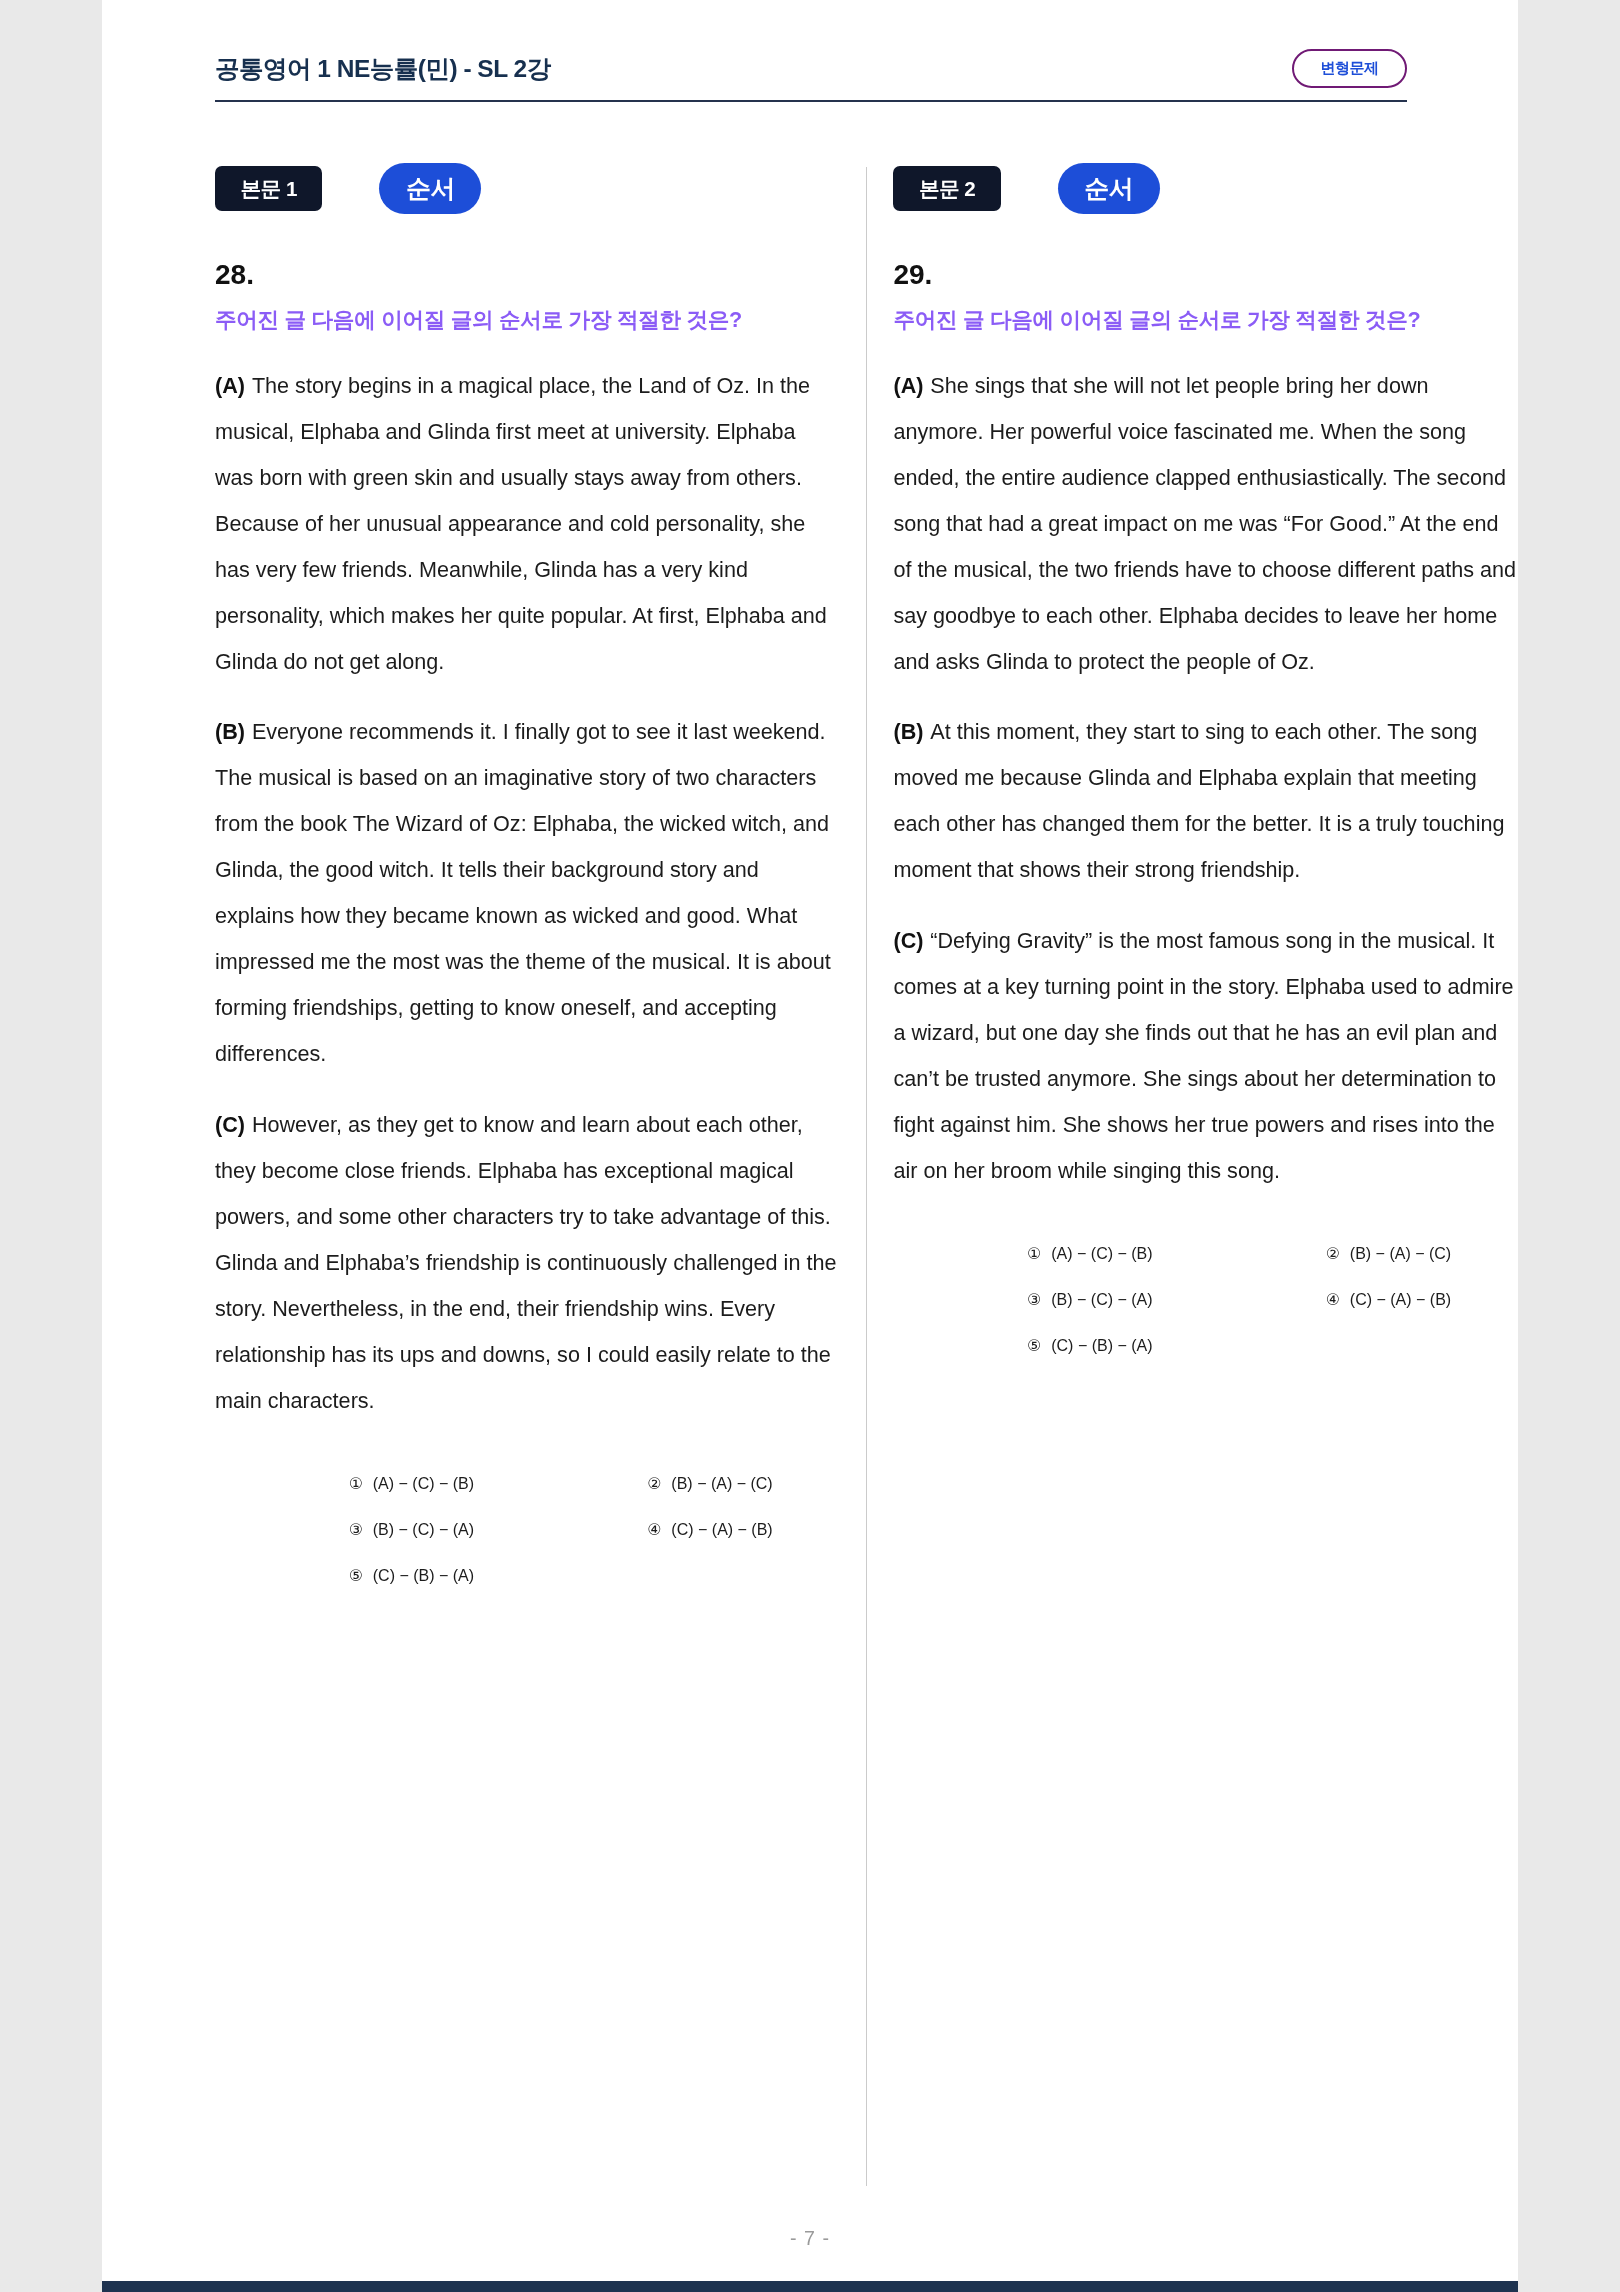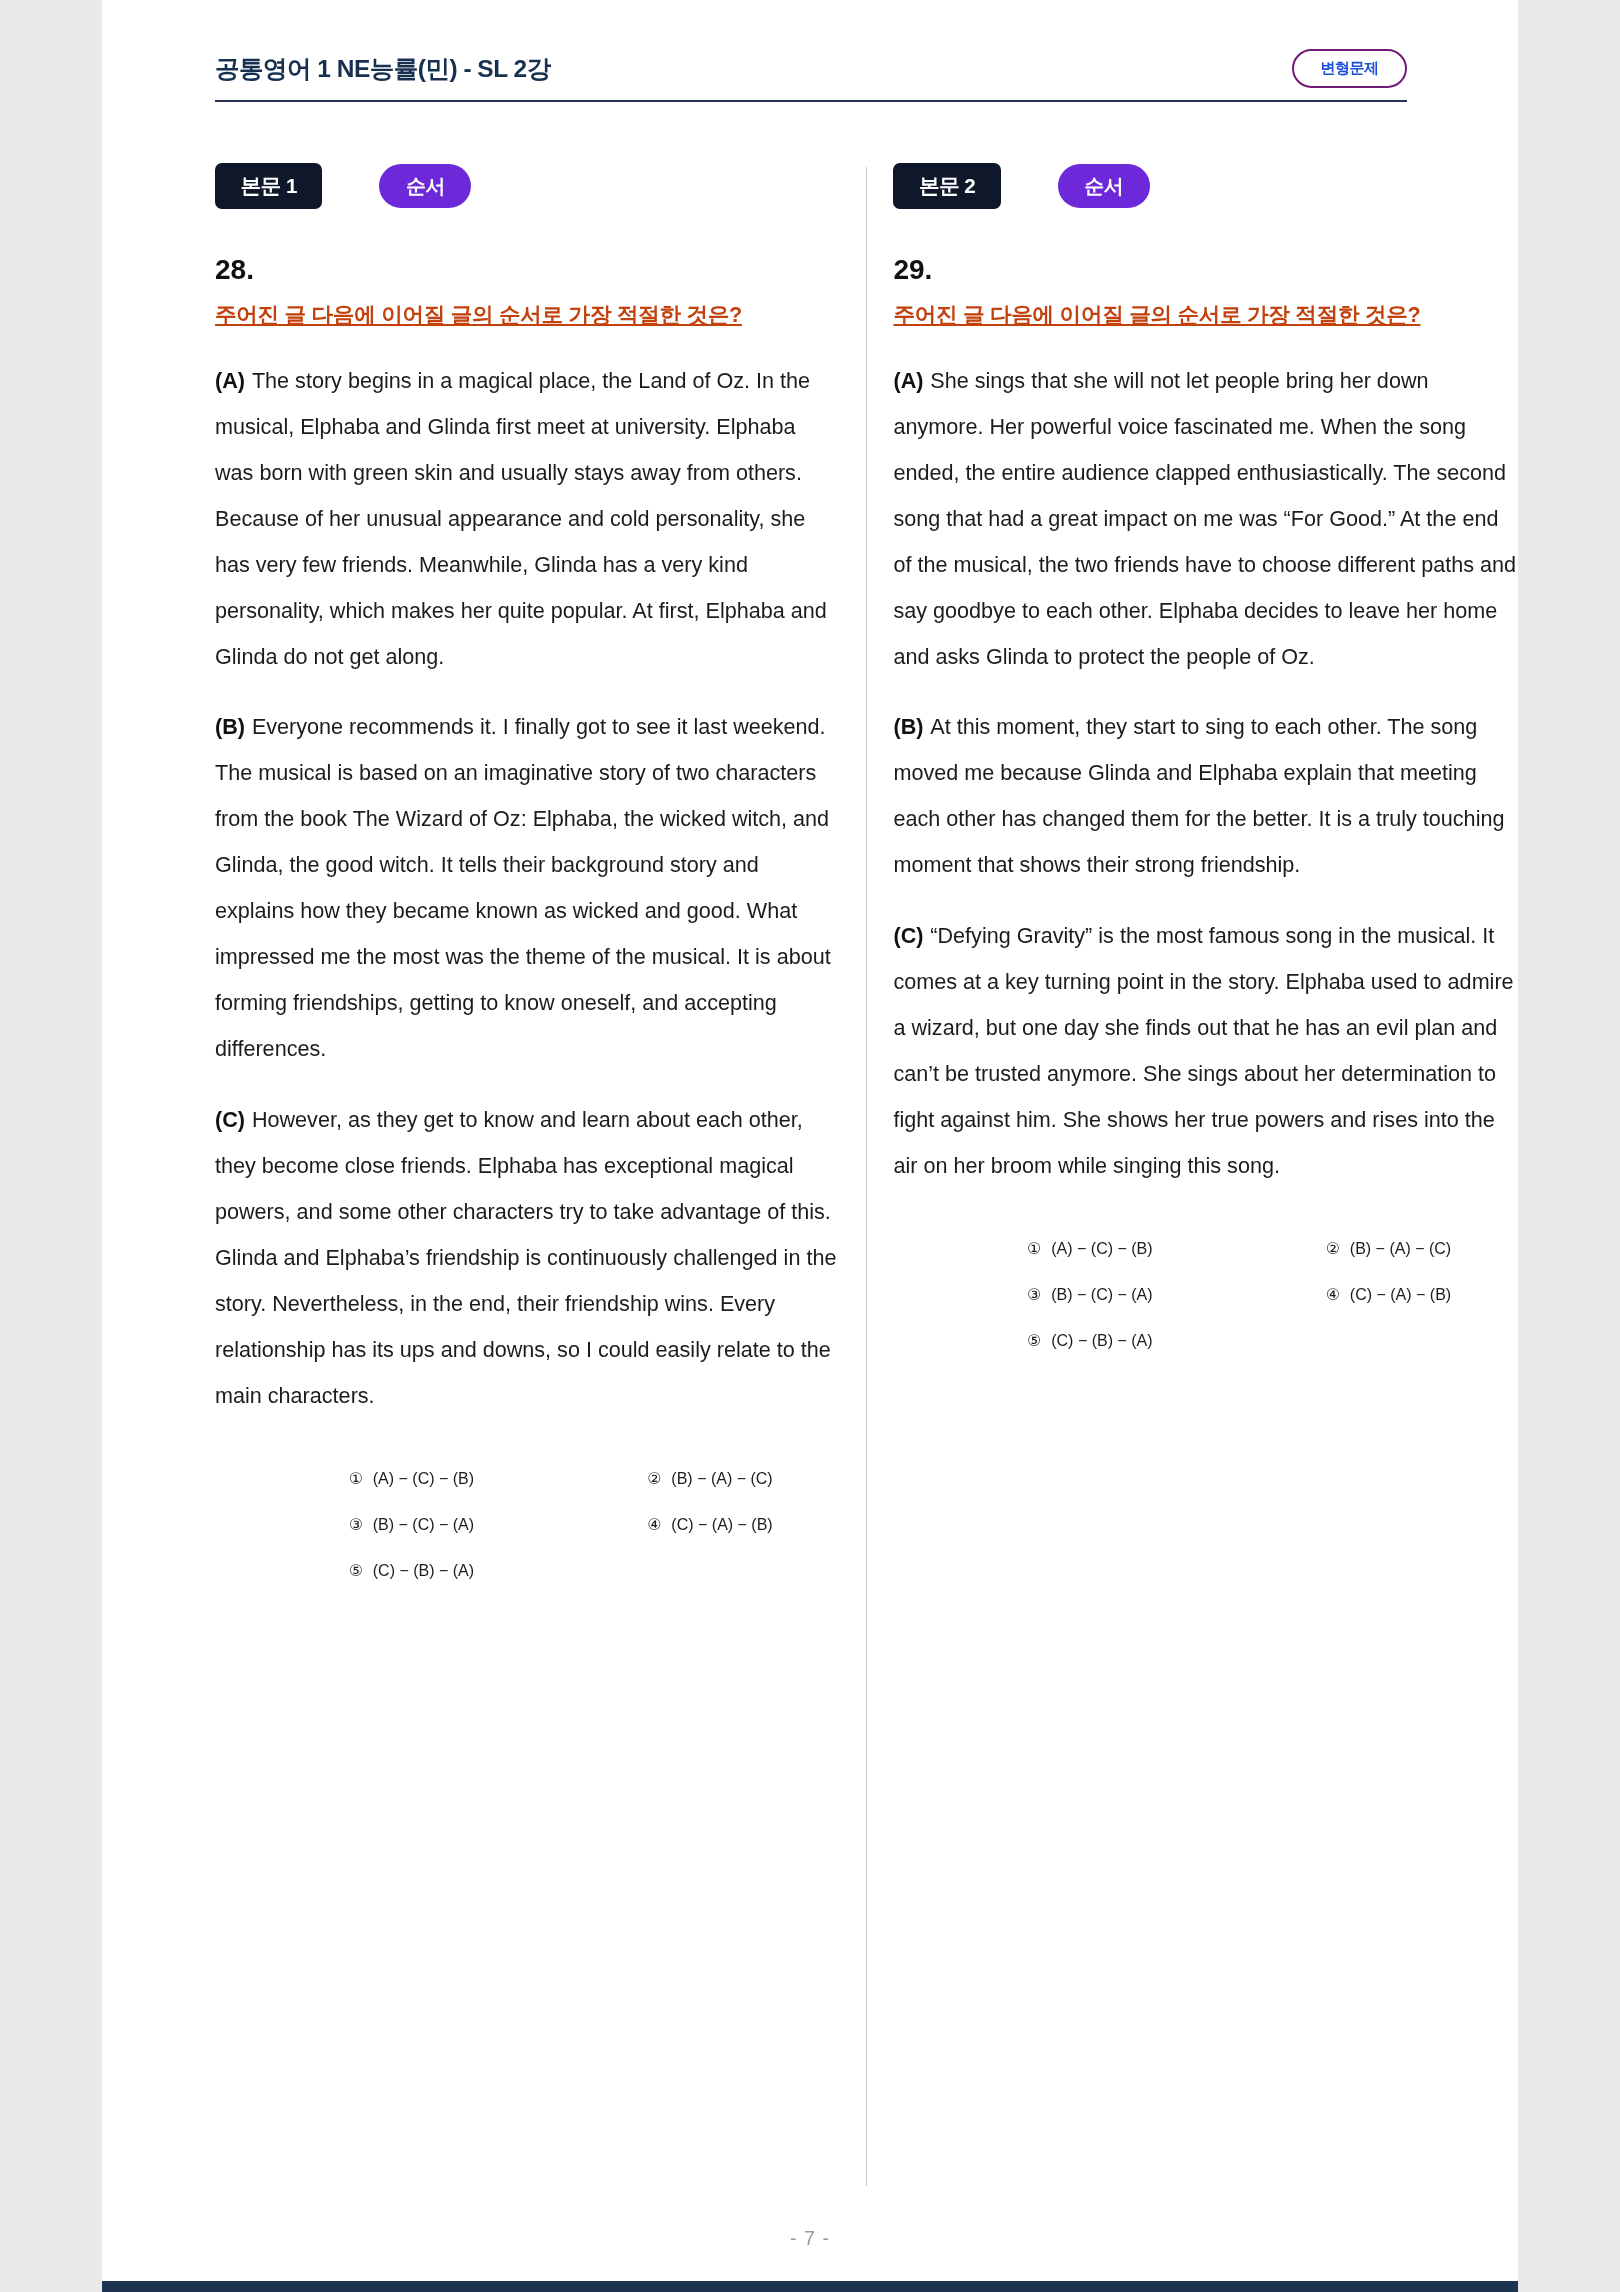--- a/index.html
+++ b/index.html
@@ -63,46 +63,45 @@
     background: #0f172a;
     color: #ffffff;
     font-size: 20.6px;
     font-weight: bold;
     padding: 8.8px 25.5px;
     border-radius: 6.9px;
     letter-spacing: -0.5px;
   }
   .tag-pink {
     display: inline-block;
-    background: #6d28d9;
+    background: #1d4ed8;
     color: #ffffff;
-    font-size: 20px;
+    font-size: 25px;
     font-weight: bold;
     padding: 8.8px 26.5px;
     border-radius: 979px;
     letter-spacing: -0.5px;
   }
   .q-head {
     display: flex;
     align-items: baseline;
     gap: 13.7px;
     margin-bottom: 29px;
     flex-direction: column;
   }
   .q-num {
     font-size: 28px;
     font-weight: bold;
     color: #111111;
   }
   .q-prompt {
     font-size: 21.6px;
     font-weight: bold;
-    color: #c2410c;
+    color: #8b5cf6;
     letter-spacing: -0.3px;
-    text-decoration: underline;
   }
   .given-box {
     background: #fdf1f5;
     border-top: 2.9px solid #a04f5e;
     border-bottom: 2.9px solid #a04f5e;
     padding: 19.6px 21.6px 19.6px 25.5px;
     margin-bottom: 31px;
   }
   .given-box p {
     font-size: 21.6px;

